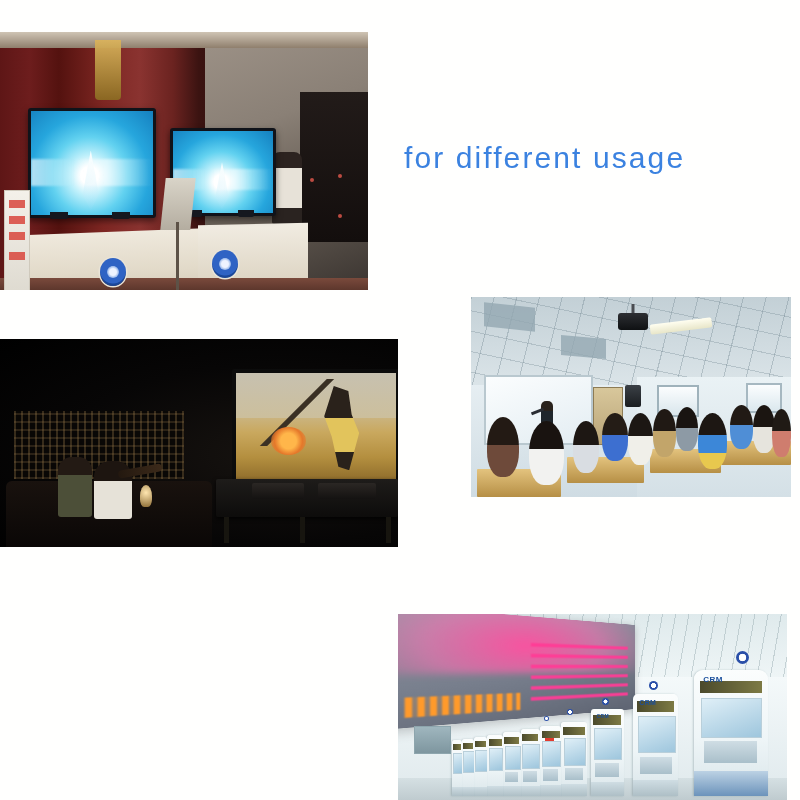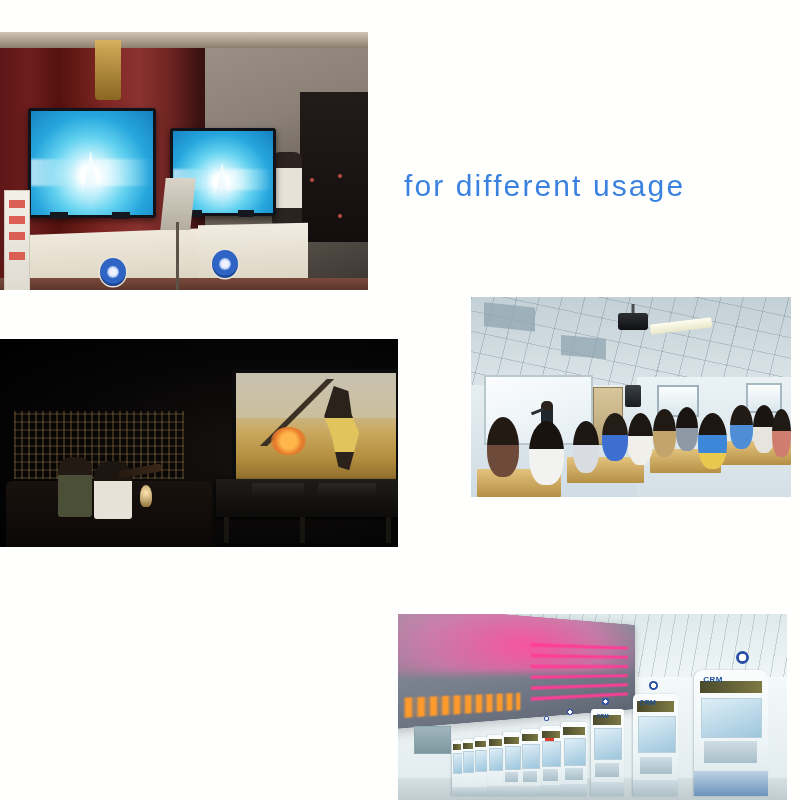--- a/index.html
+++ b/index.html
@@ -17,21 +17,20 @@
   .headline{
     position:absolute;
     left:404px; top:140px;
     width:392px;
     font-size:30px;
     letter-spacing:2.1px;
     font-weight:400;
     color:#3b82e0;
     white-space:nowrap;
     line-height:1.2;
-    margin-top:28px;
   }
 
   
   .photo{position:absolute;overflow:hidden;background:#111;}
 
   
   #photo-showroom{left:0px;top:32px;width:368px;height:258px;}
   .sr-wall{
     position:absolute;inset:0;
     background:

